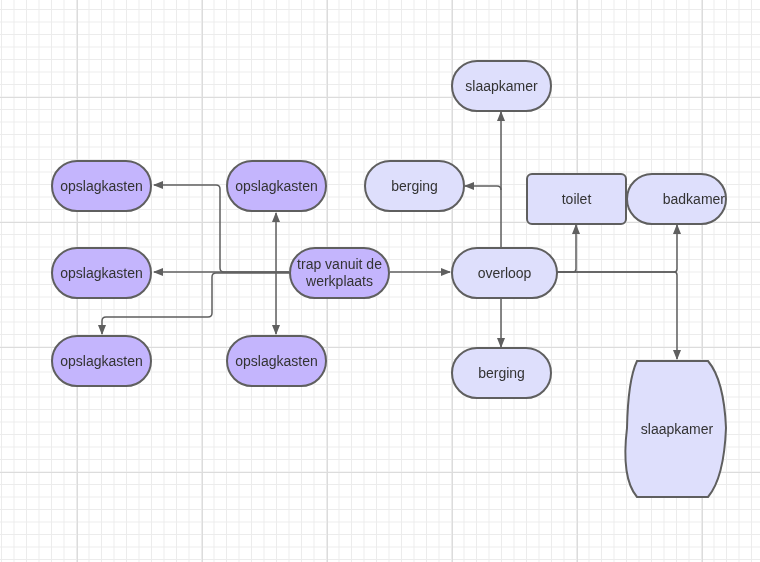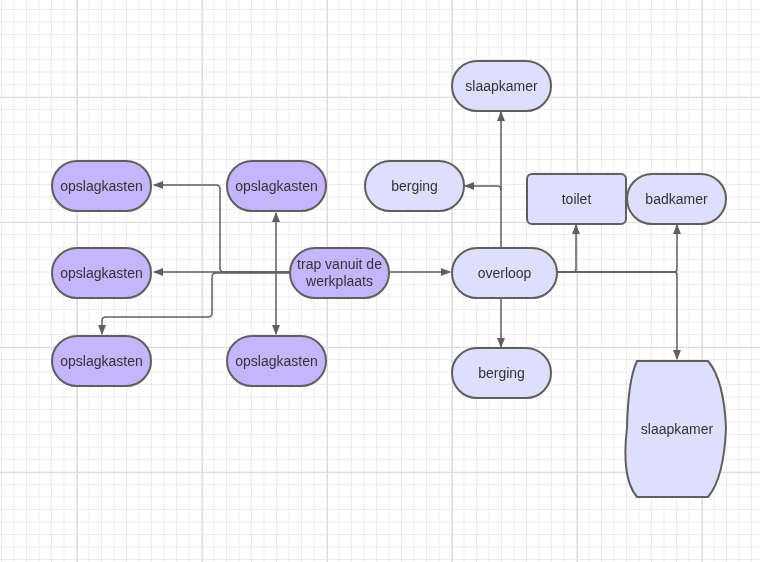--- a/index.html
+++ b/index.html
@@ -90,21 +90,21 @@
 
   <div class="node purple" style="left:451px;top:60px;width:101px;height:52px;">
     <span>slaapkamer</span>
   </div>
   <div class="node purple" style="left:364px;top:160px;width:101px;height:52px;">
     <span>berging</span>
   </div>
   <div class="node purple" style="left:526px;top:173px;width:101px;height:52px;border-radius:6px;">
     <span>toilet</span>
   </div>
-  <div class="node purple" style="left:626px;top:173px;width:101px;height:52px;">
+  <div class="node purple" style="left:626px;top:173px;width:101px;height:52px;justify-content:flex-end;">
     <span>badkamer</span>
   </div>
   <div class="node purple" style="left:451px;top:247px;width:107px;height:52px;">
     <span>overloop</span>
   </div>
   <div class="node purple" style="left:451px;top:347px;width:101px;height:52px;">
     <span>berging</span>
   </div>
   <div class="barrel-label" style="left:627px;top:361px;width:100px;height:136px;">
     <span>slaapkamer</span>

